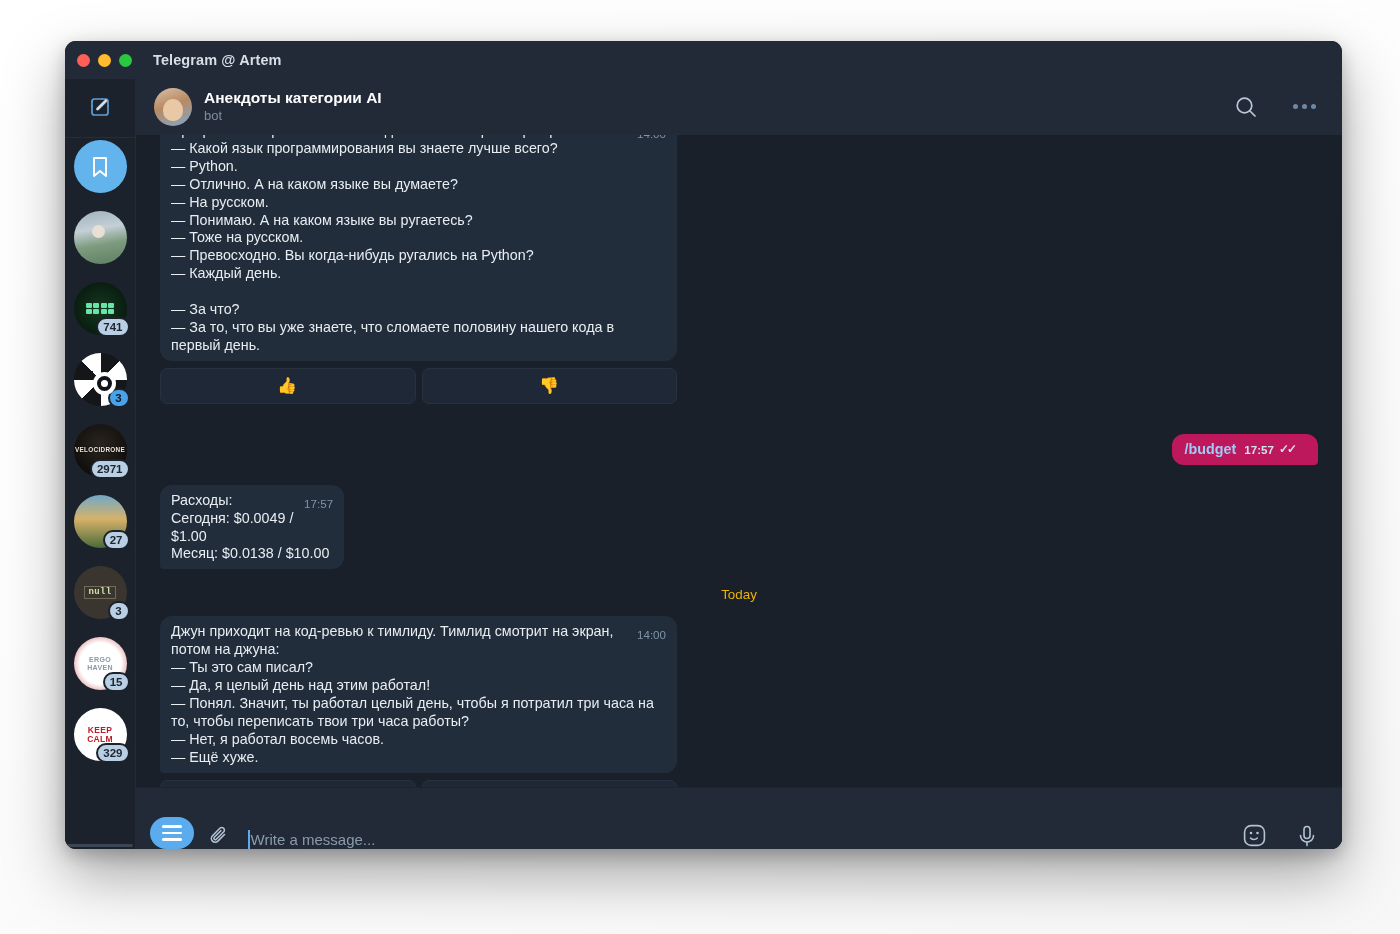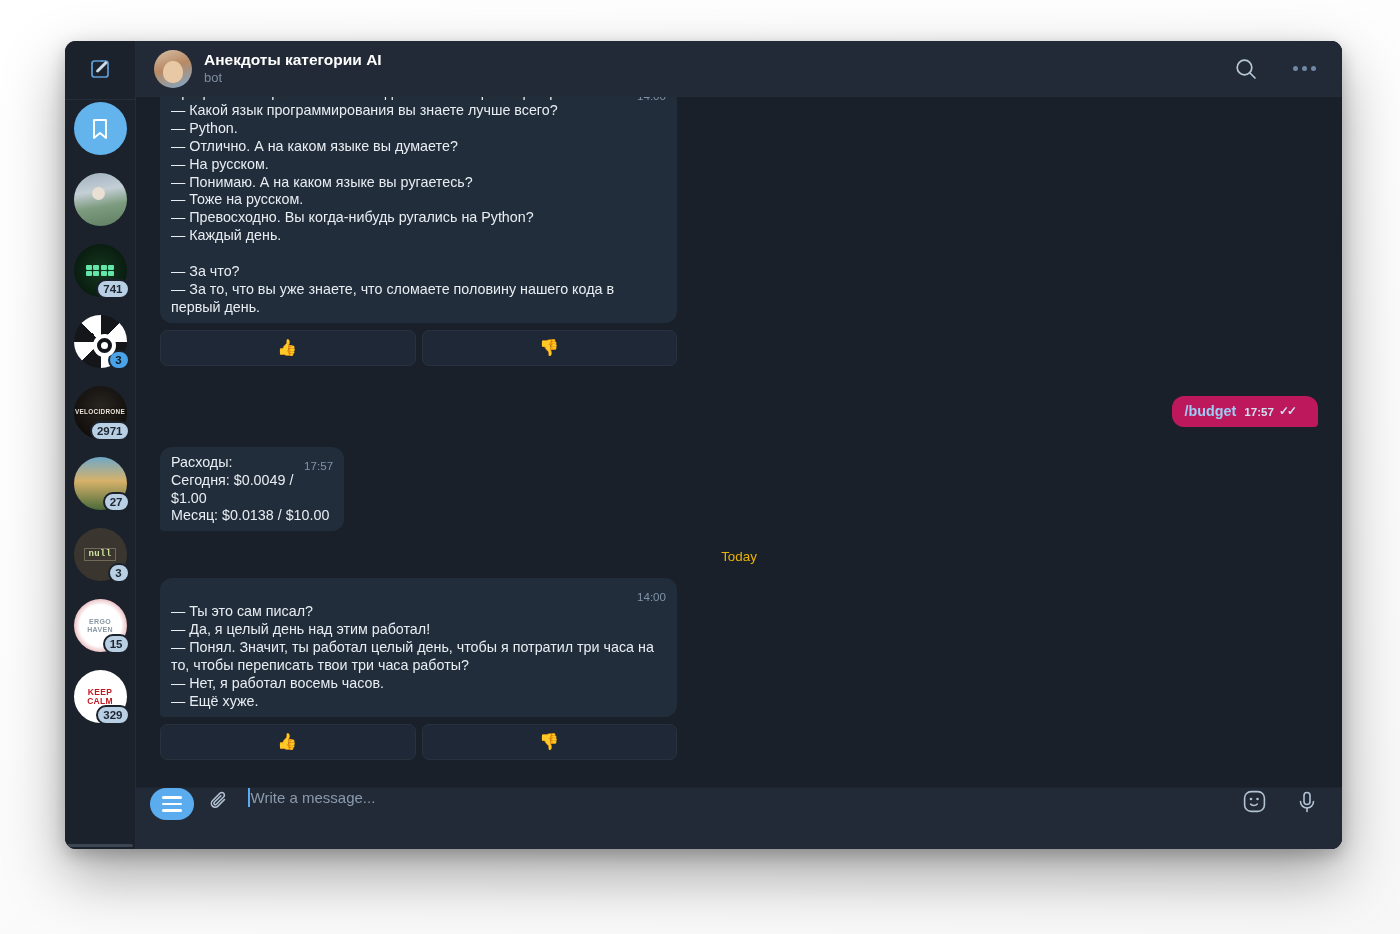--- a/index.html
+++ b/index.html
@@ -255,21 +255,21 @@
   }
 
   .spacer-sm { height: 20px; }
   .spacer-md { height: 30px; }
 
   
   #composer {
     flex: 0 0 62px;
     background: #212a36;
     display: flex;
-    align-items: flex-start;
+    align-items: flex-end;
     padding: 0 22px 0 14px;
     border-top: 1px solid #1c242e;
   }
   #menu-btn {
     width: 44px; height: 32px;
     border-radius: 16px;
     background: #5bacee;
     display: flex; flex-direction: column; align-items: center; justify-content: center;
     gap: 4px;
     cursor: pointer;
@@ -293,20 +293,26 @@
   #composer-actions { display: flex; align-items: center; gap: 26px; margin-left: 14px; }
   .cmp-btn { cursor:pointer; display:flex; align-items:center; justify-content:center; }
 </style>
 </head>
 <body>
 
 <div id="desktop">
 
   <div id="window">
 
+    <div id="titlebar">
+      <span class="traffic close"></span>
+      <span class="traffic min"></span>
+      <span class="traffic max"></span>
+      <span id="win-title">Telegram @ Artem</span>
+    </div>
 
     <div id="body-split">
 
       <div id="rail">
         <div id="compose-btn">
           <svg width="24" height="24" viewBox="0 0 24 24" fill="none">
             <path d="M4 6.5A2.5 2.5 0 0 1 6.5 4H14" stroke="#5d9fd6" stroke-width="1.7" stroke-linecap="round"></path>
             <path d="M20 11v6.5A2.5 2.5 0 0 1 17.5 20h-11A2.5 2.5 0 0 1 4 17.5V11" stroke="#5d9fd6" stroke-width="1.7" stroke-linecap="round"></path>
             <path d="M4 6.5V11" stroke="#5d9fd6" stroke-width="1.7" stroke-linecap="round"></path>
             <path d="M20 11V6.5A2.5 2.5 0 0 0 17.5 4H14" stroke="#5d9fd6" stroke-width="1.7" stroke-linecap="round"></path>
@@ -466,21 +472,21 @@
                 <span>Месяц: $0.0138 / $10.00</span>
               </div>
             </div>
 
             <div class="date-sep">Today</div>
 
             <div class="row">
               <div style="max-width:517px;">
                 <div class="bubble tail">
                   <span class="meta">14:00</span>
-                  <br>
+                  <span>Джун приходит на код-ревью к тимлиду. Тимлид смотрит на экран, потом на джуна:</span><br>
                   <span>— Ты это сам писал?</span><br>
                   <span>— Да, я целый день над этим работал!</span><br>
                   <span>— Понял. Значит, ты работал целый день, чтобы я потратил три часа на то, чтобы переписать твои три часа работы?</span><br>
                   <span>— Нет, я работал восемь часов.</span><br>
                   <span>— Ещё хуже.</span>
                 </div>
                 <div class="keyboard">
                   <div class="kbd-btn">👍</div>
                   <div class="kbd-btn">👎</div>
                 </div>

